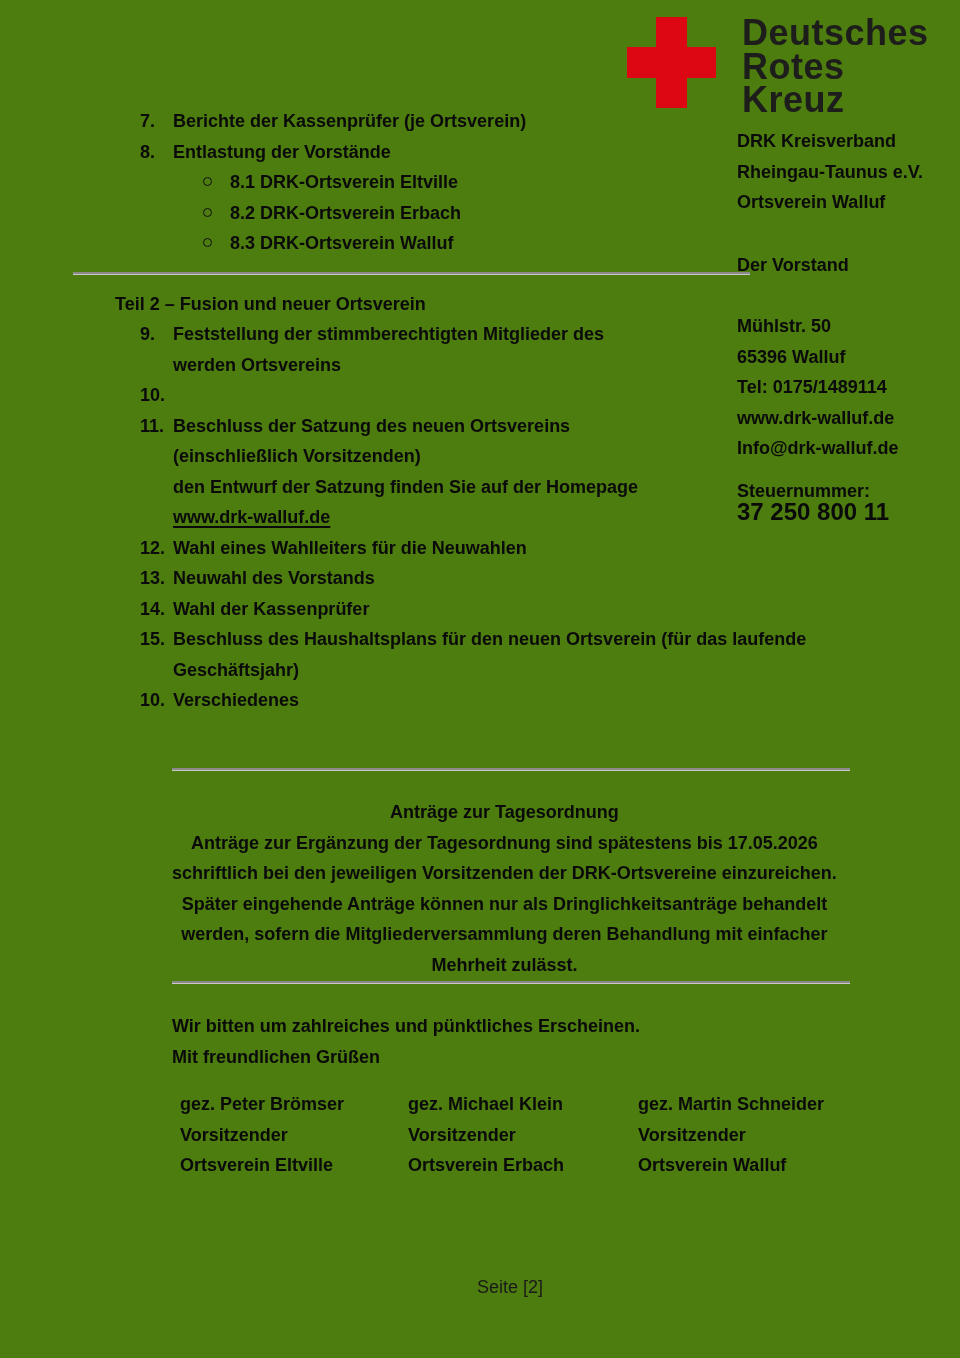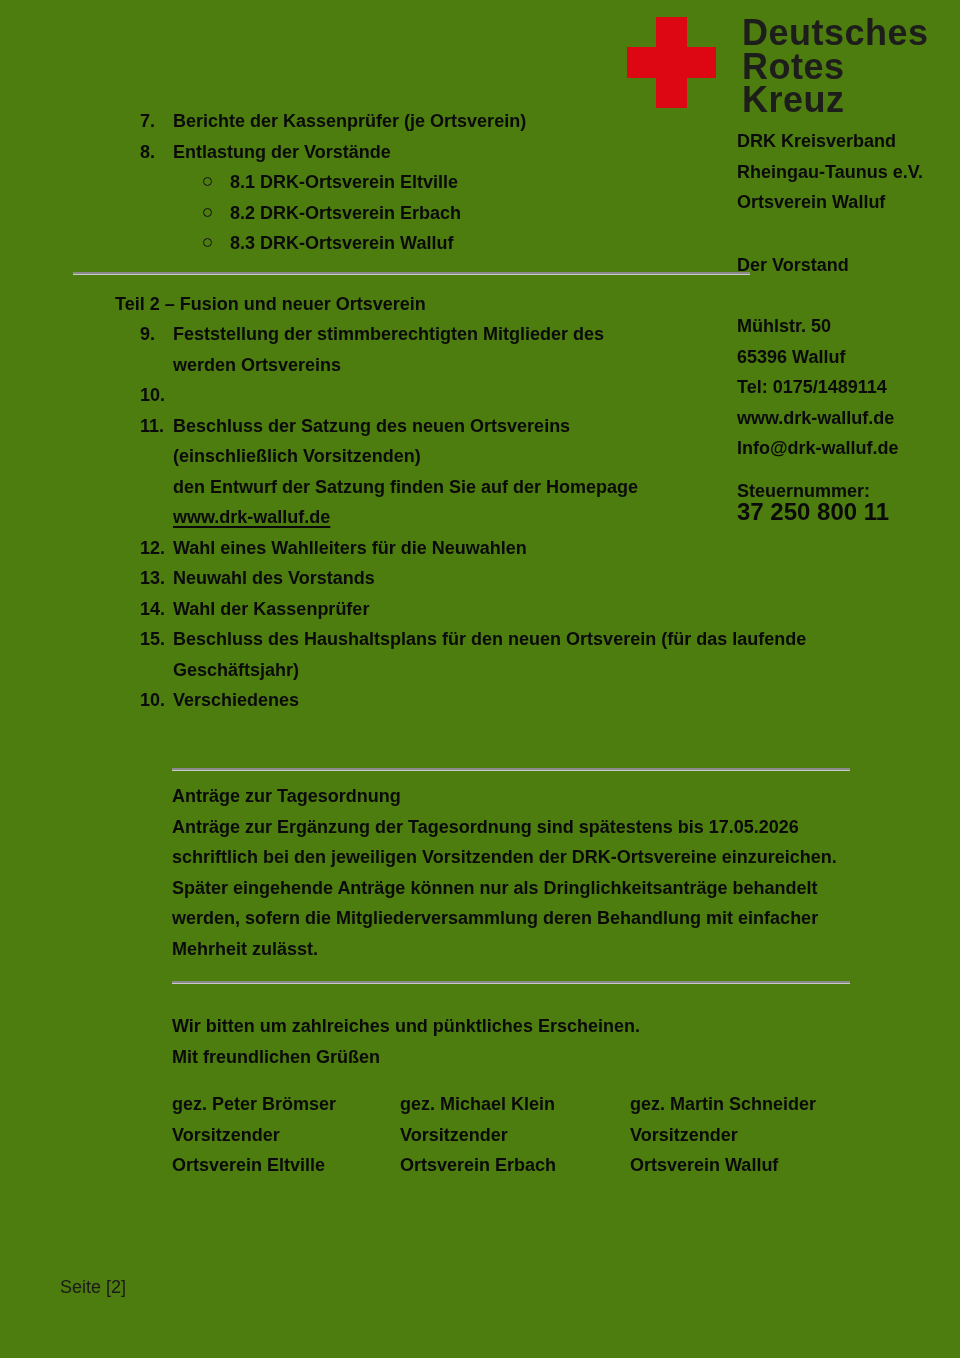--- a/index.html
+++ b/index.html
@@ -50,31 +50,31 @@
     border:1.5px solid #111;border-radius:50%;
     margin:10px 18px 0 0;box-sizing:border-box;
   }
   .link{
     text-decoration:underline;
     text-decoration-thickness:2px;
     text-underline-offset:3px;
     white-space:nowrap;
   }
   
-  .motions{position:absolute;left:172px;top:781px;white-space:nowrap;}
+  .motions{position:absolute;left:172px;top:797px;white-space:nowrap;text-align:center;}
   .closing{position:absolute;left:172px;top:995px;white-space:nowrap;margin-top:16px;}
   
-  .sig{position:absolute;top:1089px;white-space:nowrap;}
+  .sig{position:absolute;top:1089px;white-space:nowrap;margin-left:8px;}
   .sig-1{left:172px;}
   .sig-2{left:400px;}
   .sig-3{left:630px;}
   
   .footer{
     position:absolute;left:60px;top:1276px;width:900px;
-    text-align:left;font-weight:400;font-size:18px;line-height:22px;color:#1a1a1a;
+    text-align:center;font-weight:400;font-size:18px;line-height:22px;color:#1a1a1a;
   }
 </style>
 </head>
 <body>
 
 <div class="page">
 
   <div class="cross">
     <div class="vbar" style="background: rgb(220, 7, 18);"></div>
     <div class="hbar" style="background: rgb(220, 7, 18);"></div>

